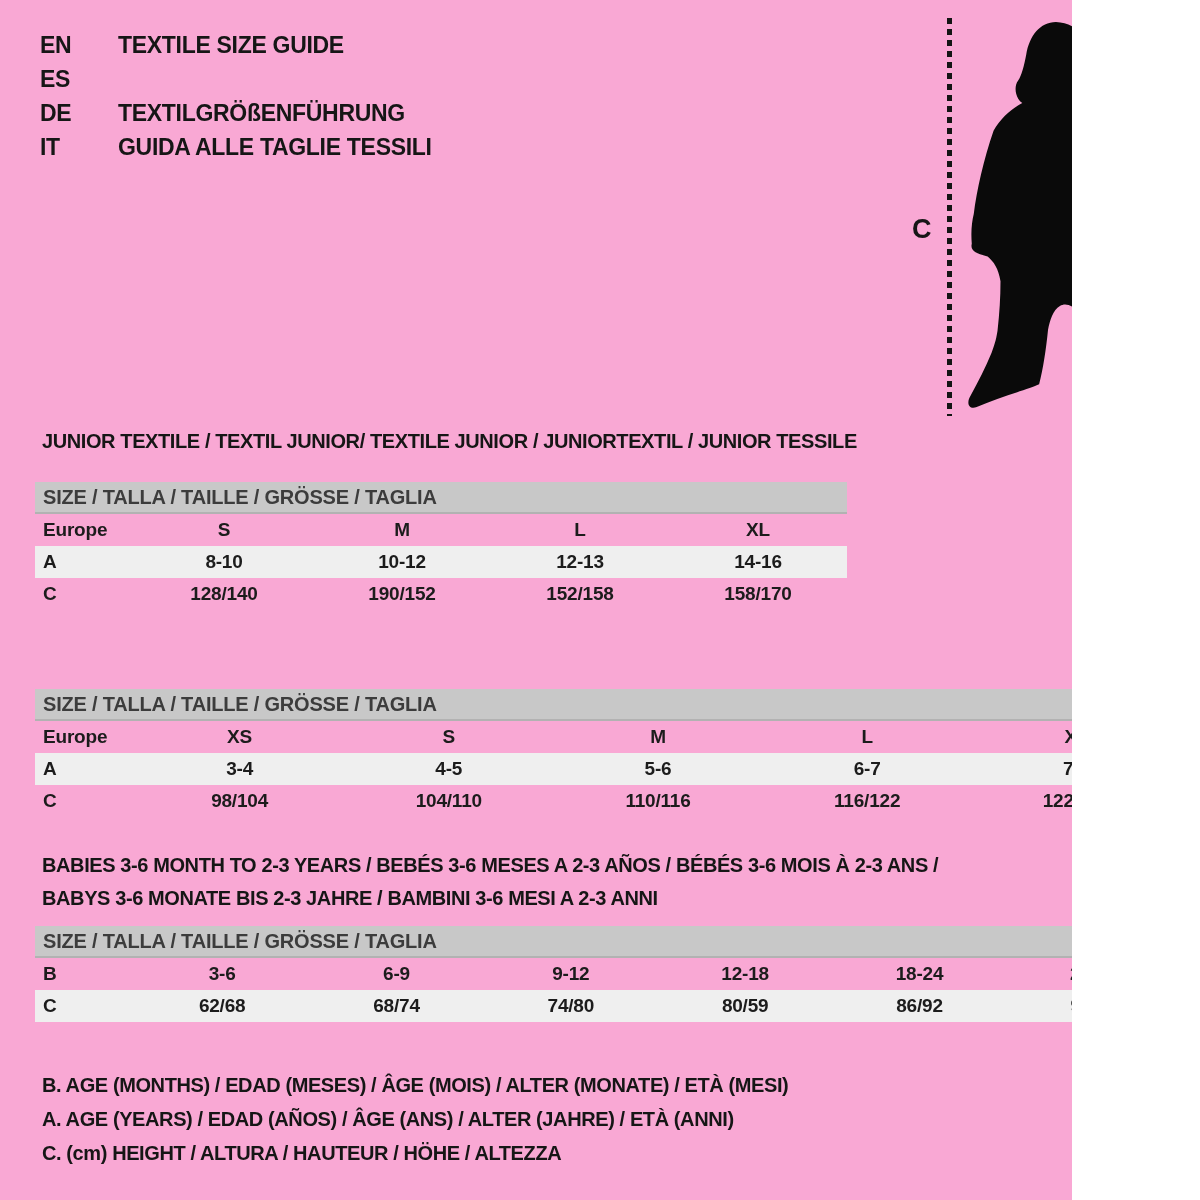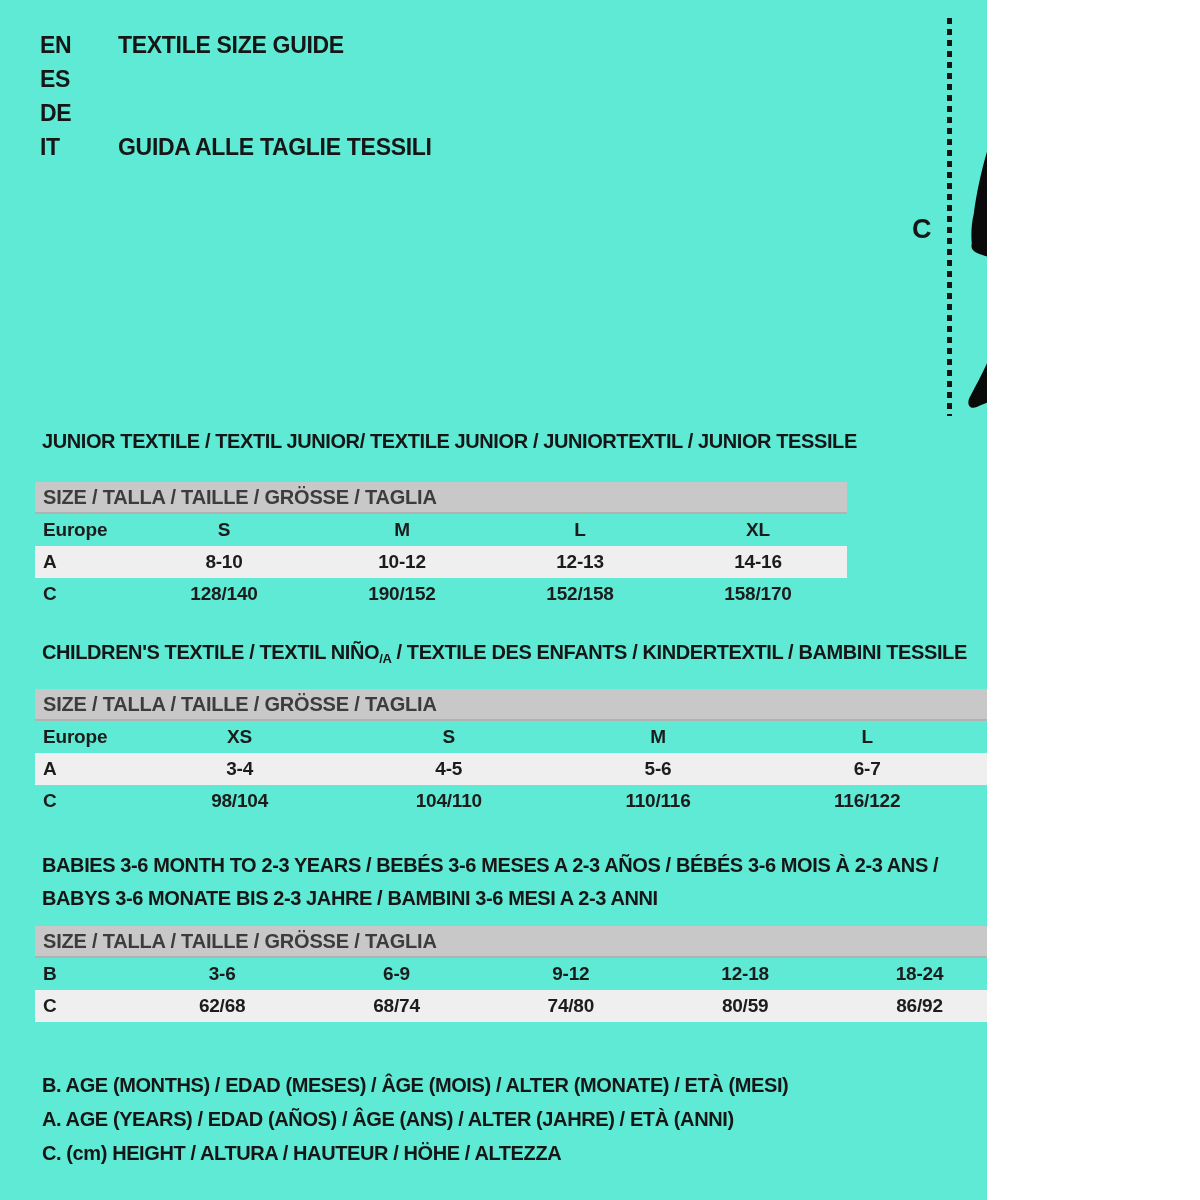--- a/index.html
+++ b/index.html
@@ -1,17 +1,17 @@
 <!DOCTYPE html>
 <html><head>
 <meta charset="utf-8">
 <style>
   html,body{margin:0;padding:0;background:#ffffff;}
   .canvas{
-    position:relative;width:987px;height:1200px;background:#5eead4;
+    position:relative;width:1072px;height:1200px;background:#f9a8d4;
     font-family:"Liberation Sans","DejaVu Sans",sans-serif;color:#161616;overflow:hidden;
   }
   
   .lang-block{position:absolute;left:40px;top:28px;}
   .lang-row{display:flex;line-height:34px;font-size:23px;font-weight:bold;letter-spacing:-0.3px;}
   .lang-code{width:78px;flex:0 0 78px;}
   .lang-label{white-space:nowrap;}
   
   .measure-line{
     position:absolute;left:947px;top:18px;width:5px;height:398px;
@@ -52,20 +52,21 @@
   <div class="lang-block">
     <div class="lang-row">
       <span class="lang-code">EN</span>
       <span class="lang-label">TEXTILE SIZE GUIDE</span>
     </div>
     <div class="lang-row">
       <span class="lang-code">ES</span>
     </div>
     <div class="lang-row">
       <span class="lang-code">DE</span>
+      <span class="lang-label">TEXTILGRÖßENFÜHRUNG</span>
     </div>
     <div class="lang-row">
       <span class="lang-code">IT</span>
       <span class="lang-label">GUIDA ALLE TAGLIE TESSILI</span>
     </div>
   </div>
 
   <div class="measure-line"></div>
   <div class="measure-label">C</div>
   <svg class="baby-svg" width="182" height="406" viewBox="0 0 182 410" aria-hidden="true">
@@ -134,23 +135,20 @@
       <tr>
         <td class="lbl">C</td>
         <td>128/140</td>
         <td>190/152</td>
         <td>152/158</td>
         <td>158/170</td>
       </tr>
     </tbody>
   </table>
 
-  <div class="sec-title" id="children-title">
-    <span>CHILDREN'S TEXTILE / TEXTIL NIÑO</span><span class="subscript">/A</span><span> / TEXTILE DES ENFANTS / KINDERTEXTIL / BAMBINI TESSILE</span>
-  </div>
   <table class="size-table" id="children-table">
     <colgroup>
         <col style="width:100px">
         <col>
         <col>
         <col>
         <col>
         <col>
       </colgroup>
     <tbody>

